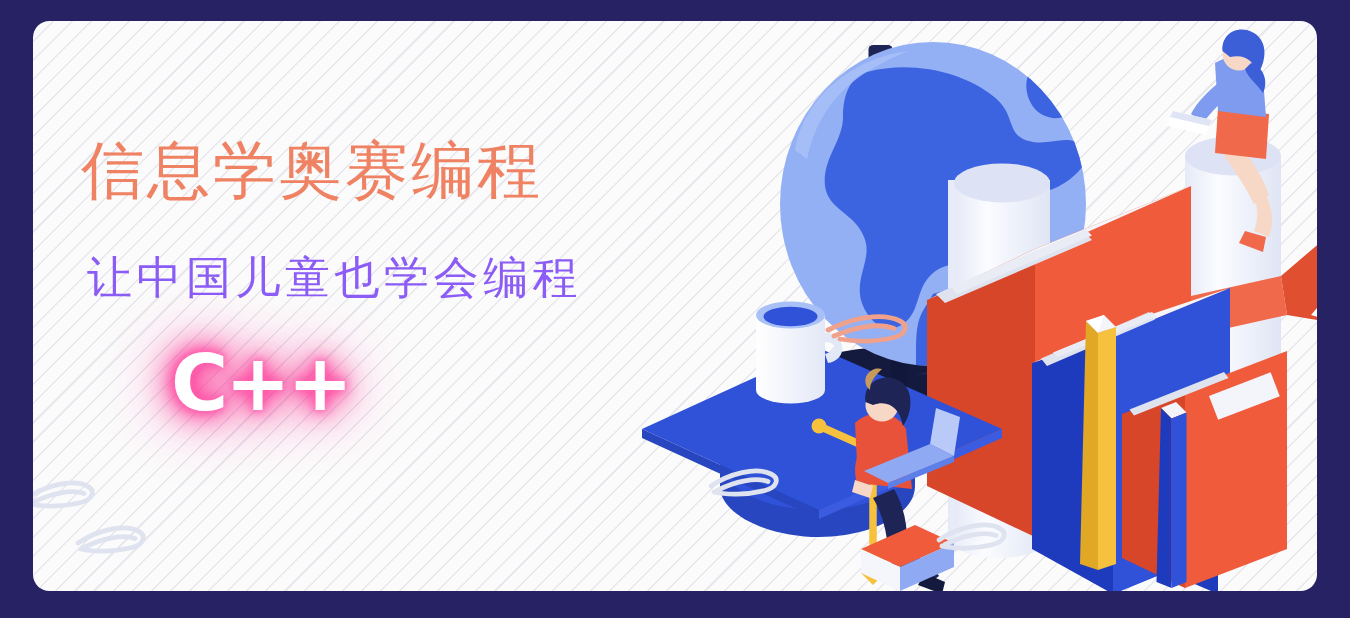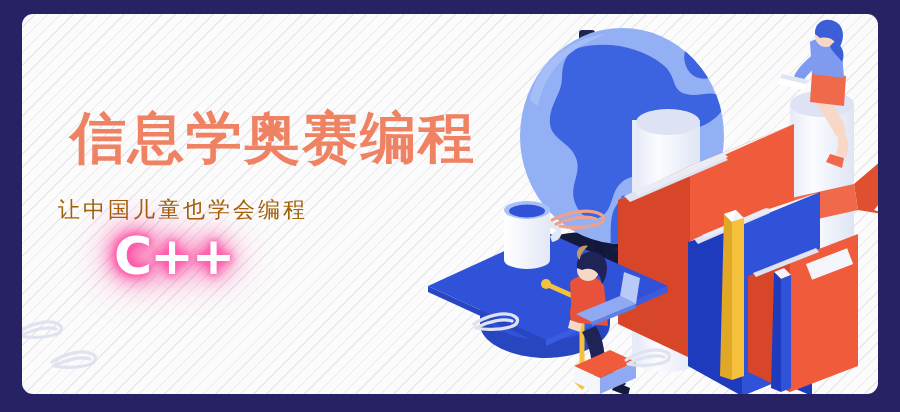--- a/index.html
+++ b/index.html
@@ -29,27 +29,27 @@
         rgba(215,215,225,.55) 0px,
         rgba(215,215,225,.55) 1px,
         rgba(255,255,255,0) 1px,
         rgba(255,255,255,0) 9px);
     pointer-events:none;
   }
 
   
   #text-block{position:absolute;left:32px;top:78px;width:500px;}
   #main-title{
-    font-size:56px;font-weight:bold;color:#f08264;
+    font-size:42px;font-weight:normal;color:#f08264;
     letter-spacing:2px;line-height:1.06;white-space:nowrap;
-    margin:16px;
+    margin:0;
   }
   #sub-title{
     margin:28px 0 0 4px;
-    font-size:22px;color:#a16207;letter-spacing:3px;
+    font-size:30px;color:#8b5cf6;letter-spacing:3px;
     font-weight:400;white-space:nowrap;
   }
   #cpp-logo{
     position:absolute;left:92px;top:212px;
     font-size:52px;font-weight:bold;color:#ffffff;
     font-family:"DejaVu Sans",sans-serif;
     letter-spacing:-2px;
     text-shadow:
       0 0 4px #ff69b4,0 0 9px #ff3d9a,0 0 17px #ff2d92,
       0 0 26px #ff2d92,0 0 38px rgba(255,45,146,.75),

